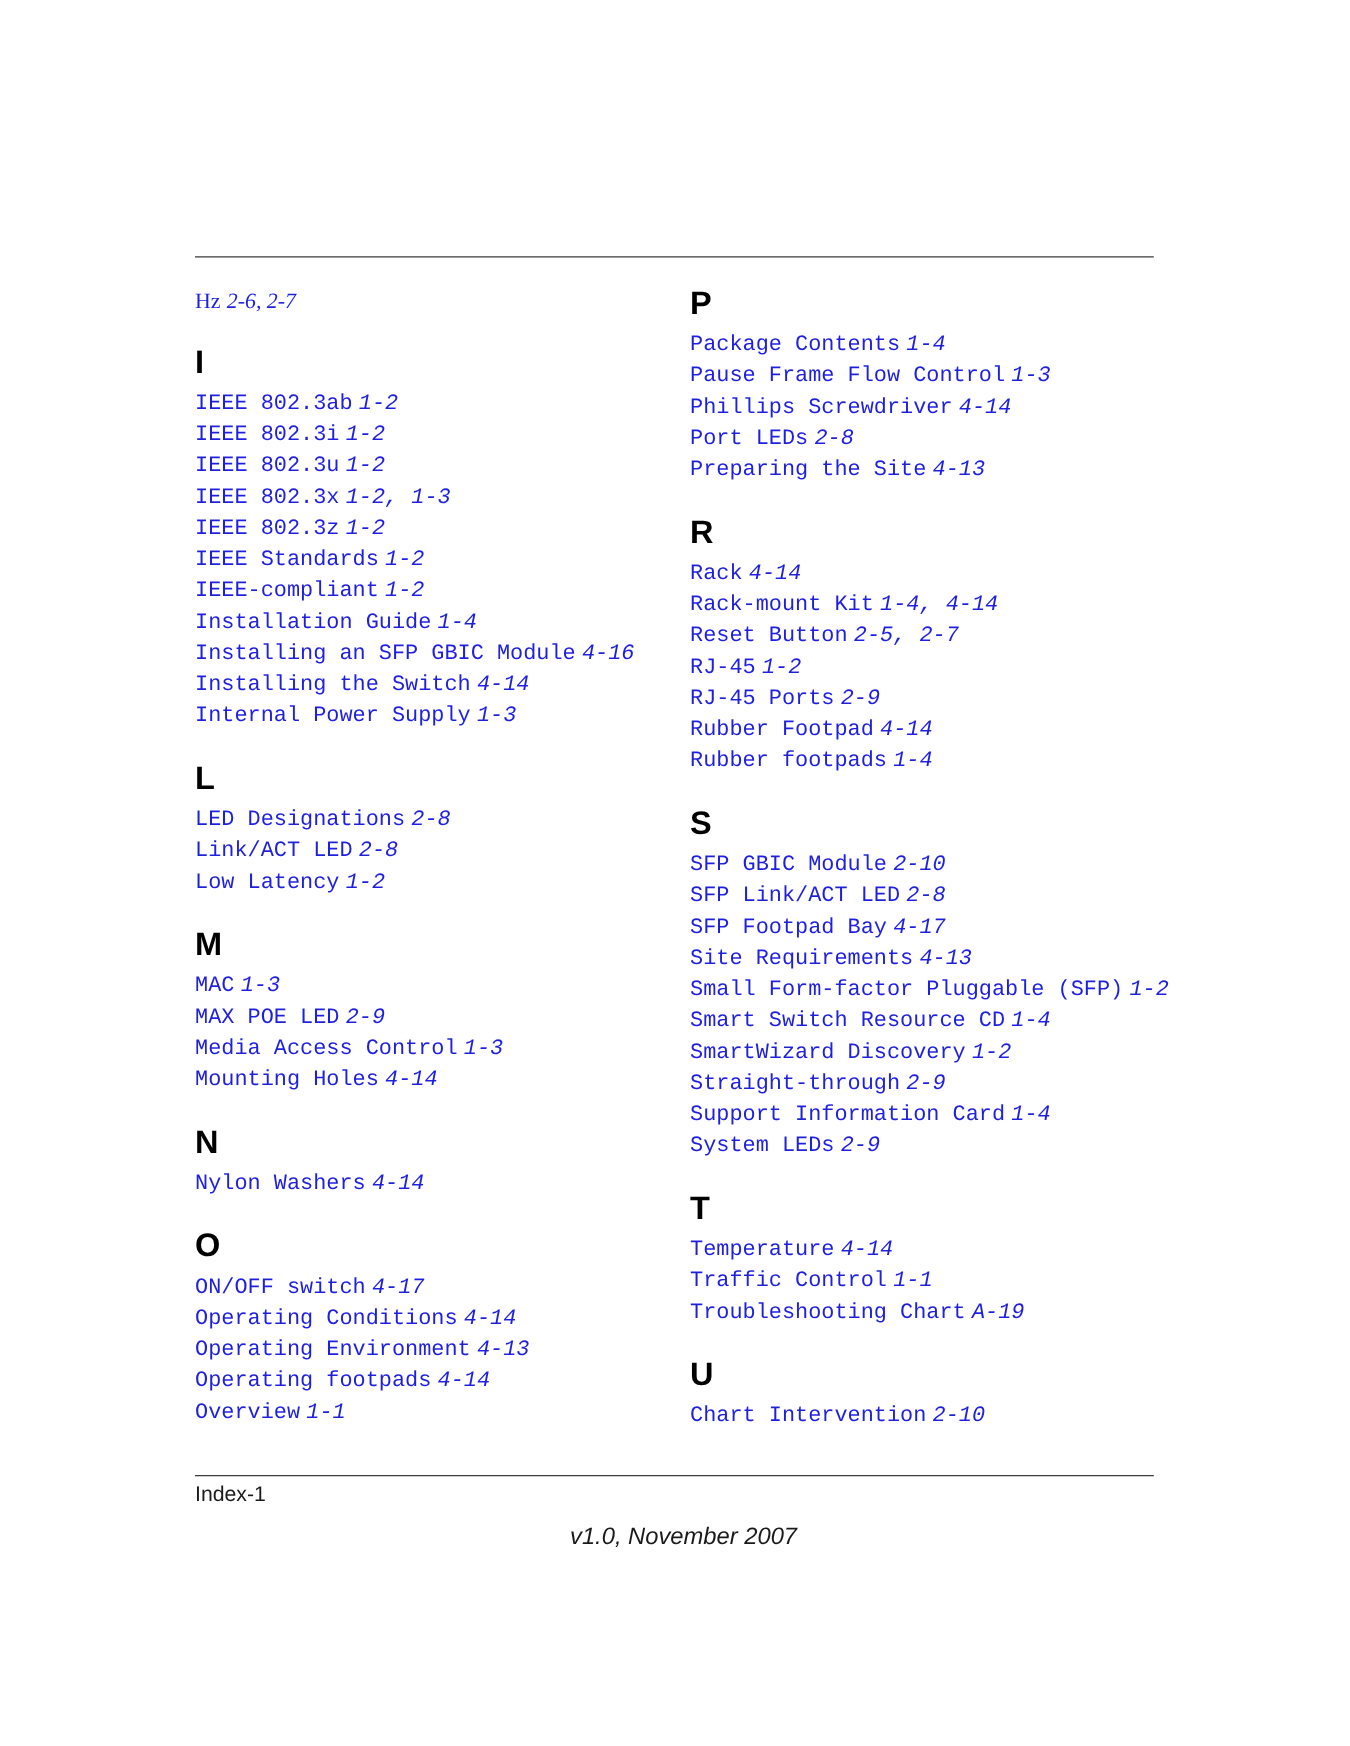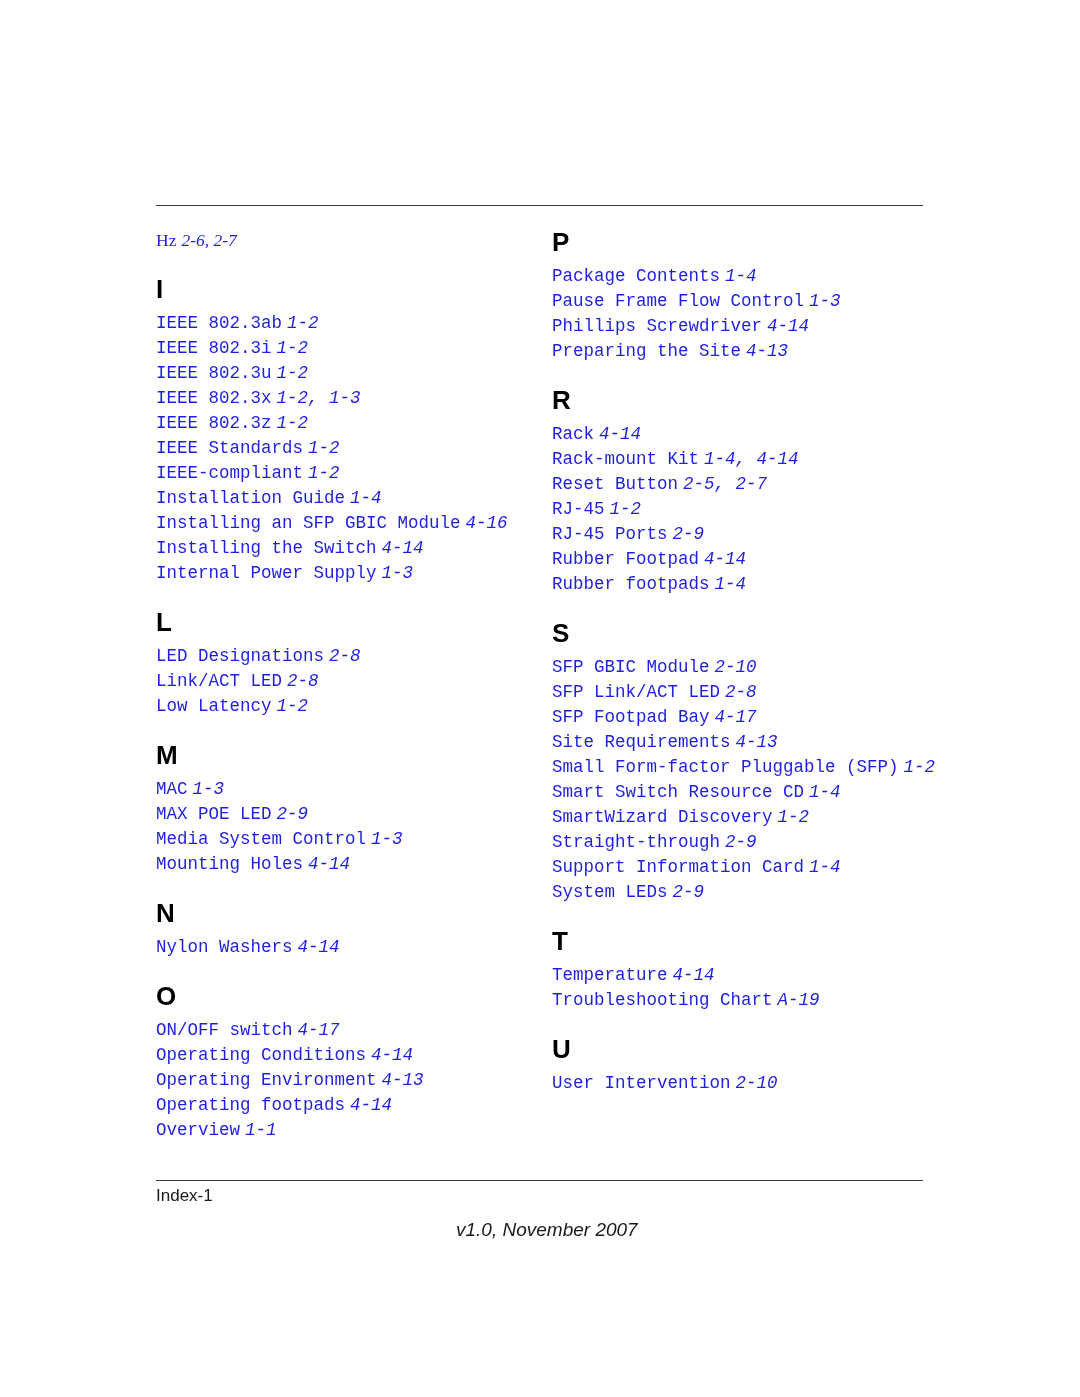--- a/index.html
+++ b/index.html
@@ -142,21 +142,21 @@
             <li class="entry"><span class="entry-term">LED Designations</span><span class="entry-pages">2-8</span></li>
             <li class="entry"><span class="entry-term">Link/ACT LED</span><span class="entry-pages">2-8</span></li>
             <li class="entry"><span class="entry-term">Low Latency</span><span class="entry-pages">1-2</span></li>
           </ul>
         </div>
         <div class="section">
           <div class="section-letter">M</div>
           <ul class="entries">
             <li class="entry"><span class="entry-term">MAC</span><span class="entry-pages">1-3</span></li>
             <li class="entry"><span class="entry-term">MAX POE LED</span><span class="entry-pages">2-9</span></li>
-            <li class="entry"><span class="entry-term">Media System Control</span><span class="entry-pages">1-3</span></li>
+            <li class="entry"><span class="entry-term">Media Access Control</span><span class="entry-pages">1-3</span></li>
             <li class="entry"><span class="entry-term">Mounting Holes</span><span class="entry-pages">4-14</span></li>
           </ul>
         </div>
         <div class="section">
           <div class="section-letter">N</div>
           <ul class="entries">
             <li class="entry"><span class="entry-term">Nylon Washers</span><span class="entry-pages">4-14</span></li>
           </ul>
         </div>
         <div class="section">
@@ -170,20 +170,21 @@
           </ul>
         </div>
       </div>
     <div class="col col-right" id="right-column">
         <div class="section lead">
           <div class="section-letter">P</div>
           <ul class="entries">
             <li class="entry"><span class="entry-term">Package Contents</span><span class="entry-pages">1-4</span></li>
             <li class="entry"><span class="entry-term">Pause Frame Flow Control</span><span class="entry-pages">1-3</span></li>
             <li class="entry"><span class="entry-term">Phillips Screwdriver</span><span class="entry-pages">4-14</span></li>
+            <li class="entry"><span class="entry-term">Port LEDs</span><span class="entry-pages">2-8</span></li>
             <li class="entry"><span class="entry-term">Preparing the Site</span><span class="entry-pages">4-13</span></li>
           </ul>
         </div>
         <div class="section">
           <div class="section-letter">R</div>
           <ul class="entries">
             <li class="entry"><span class="entry-term">Rack</span><span class="entry-pages">4-14</span></li>
             <li class="entry"><span class="entry-term">Rack-mount Kit</span><span class="entry-pages">1-4, 4-14</span></li>
             <li class="entry"><span class="entry-term">Reset Button</span><span class="entry-pages">2-5, 2-7</span></li>
             <li class="entry"><span class="entry-term">RJ-45</span><span class="entry-pages">1-2</span></li>
@@ -204,27 +205,28 @@
             <li class="entry"><span class="entry-term">SmartWizard Discovery</span><span class="entry-pages">1-2</span></li>
             <li class="entry"><span class="entry-term">Straight-through</span><span class="entry-pages">2-9</span></li>
             <li class="entry"><span class="entry-term">Support Information Card</span><span class="entry-pages">1-4</span></li>
             <li class="entry"><span class="entry-term">System LEDs</span><span class="entry-pages">2-9</span></li>
           </ul>
         </div>
         <div class="section">
           <div class="section-letter">T</div>
           <ul class="entries">
             <li class="entry"><span class="entry-term">Temperature</span><span class="entry-pages">4-14</span></li>
+            <li class="entry"><span class="entry-term">Traffic Control</span><span class="entry-pages">1-1</span></li>
             <li class="entry"><span class="entry-term">Troubleshooting Chart</span><span class="entry-pages">A-19</span></li>
           </ul>
         </div>
         <div class="section">
           <div class="section-letter">U</div>
           <ul class="entries">
-            <li class="entry"><span class="entry-term">User Intervention</span><span class="entry-pages">2-10</span></li>
+            <li class="entry"><span class="entry-term">Chart Intervention</span><span class="entry-pages">2-10</span></li>
           </ul>
         </div>
       </div>
   </div>
 
   <div class="rule rule-bottom"></div>
 
   <div class="footer-pagenum">Index-1</div>
 
   <div class="footer-version">v1.0, November 2007</div>

